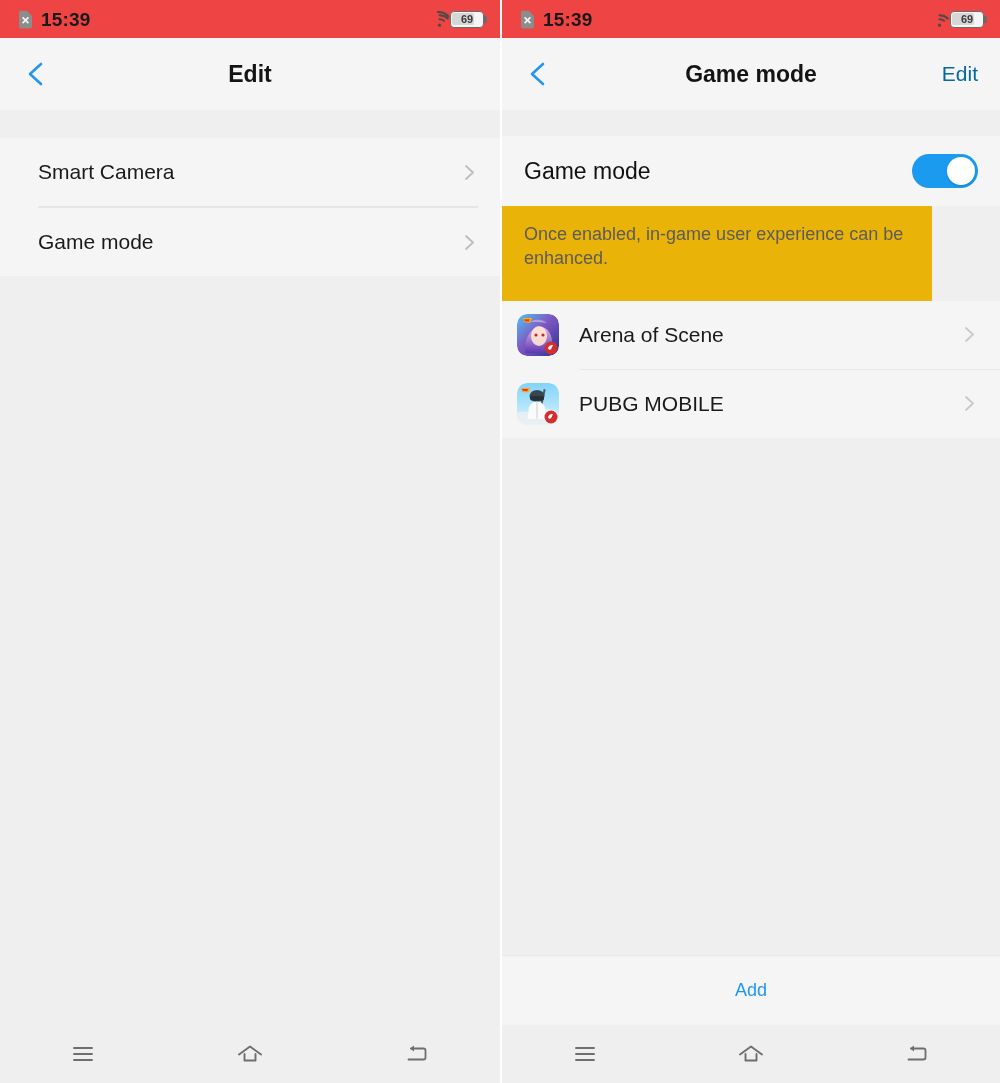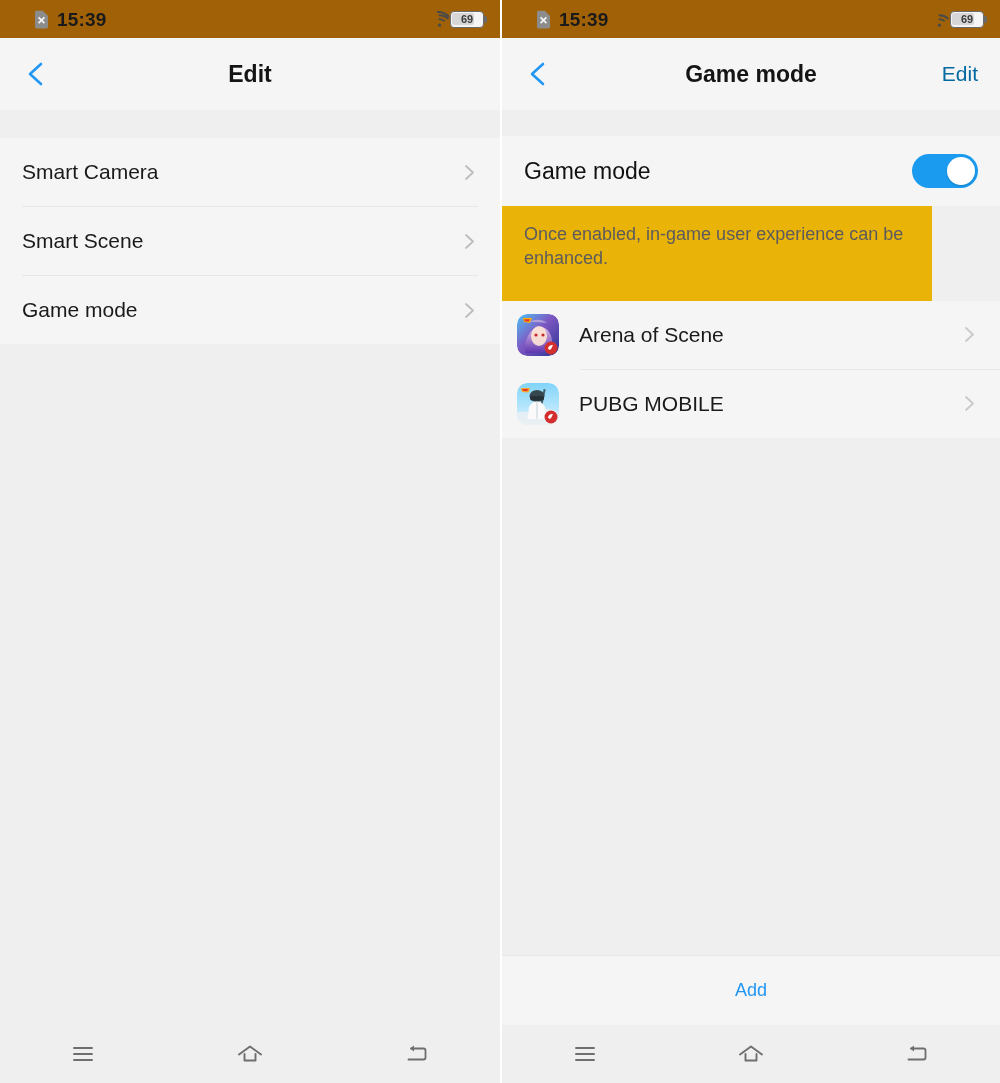--- a/index.html
+++ b/index.html
@@ -14,23 +14,23 @@
     width: 500px; height: 1083px;
     position: relative;
     display: flex; flex-direction: column;
     background: #efefef;
   }
   .screen.right { border-left: 2px solid #ffffff; }
 
   
   .statusbar {
     height: 38px; flex: 0 0 38px;
-    background: #a16207;
+    background: #ef4444;
     display: flex; align-items: center;
-    padding: 0 16px 0 34px;
+    padding: 0 16px 0 18px;
   }
   .sb-left { display: flex; align-items: center; gap: 8px; }
   .sb-right { margin-left: auto; display: flex; align-items: center; }
   .sim-icon { width: 15px; height: 19px; position: relative; display:block; }
   .clock {
     font-size: 19px; font-weight: bold; color: #1a1a1a;
     letter-spacing: 0.2px; line-height: 1;
   }
   .wifi-icon { width: 21px; height: 17px; display:block; }
   .battery {
@@ -68,21 +68,21 @@
   }
   .edit-link {
     margin-left: auto; position: relative;
     font-size: 21px; color: #0369a1; cursor: pointer;
   }
 
   
   .gap { background: #efefef; flex: 0 0 auto; }
 
   
-  .list { background: #f5f5f5; }
+  .list { background: #f5f5f5; padding-left: 16px; }
   .row {
     height: 68px; display: flex; align-items: center;
     padding: 0 22px; position: relative; background: #f5f5f5;
   }
   .row-label { font-size: 21px; color: #1a1a1a; }
   .row .chev { margin-left: auto; }
   .chev { width: 17px; height: 17px; display:block; }
   .divider {
     height: 1px; background: #e6e6e6; margin: 0 22px;
   }
@@ -192,28 +192,20 @@
     <div class="list">
       <div class="row">
         <span class="row-label">Smart Camera</span>
         <span class="chev">
           <svg viewBox="0 0 17 17" width="17" height="17">
               <path d="M5 2l7 6.5-7 6.5" fill="none" stroke="#bdbdbd" stroke-width="1.8" stroke-linecap="round" stroke-linejoin="round"></path>
             </svg>
         </span>
       </div>
       <div class="divider"></div>
-      <div class="row">
-        <span class="row-label">Smart Scene</span>
-        <span class="chev">
-          <svg viewBox="0 0 17 17" width="17" height="17">
-              <path d="M5 2l7 6.5-7 6.5" fill="none" stroke="#bdbdbd" stroke-width="1.8" stroke-linecap="round" stroke-linejoin="round"></path>
-            </svg>
-        </span>
-      </div>
       <div class="divider"></div>
       <div class="row">
         <span class="row-label">Game mode</span>
         <span class="chev">
           <svg viewBox="0 0 17 17" width="17" height="17">
               <path d="M5 2l7 6.5-7 6.5" fill="none" stroke="#bdbdbd" stroke-width="1.8" stroke-linecap="round" stroke-linejoin="round"></path>
             </svg>
         </span>
       </div>
     </div>

